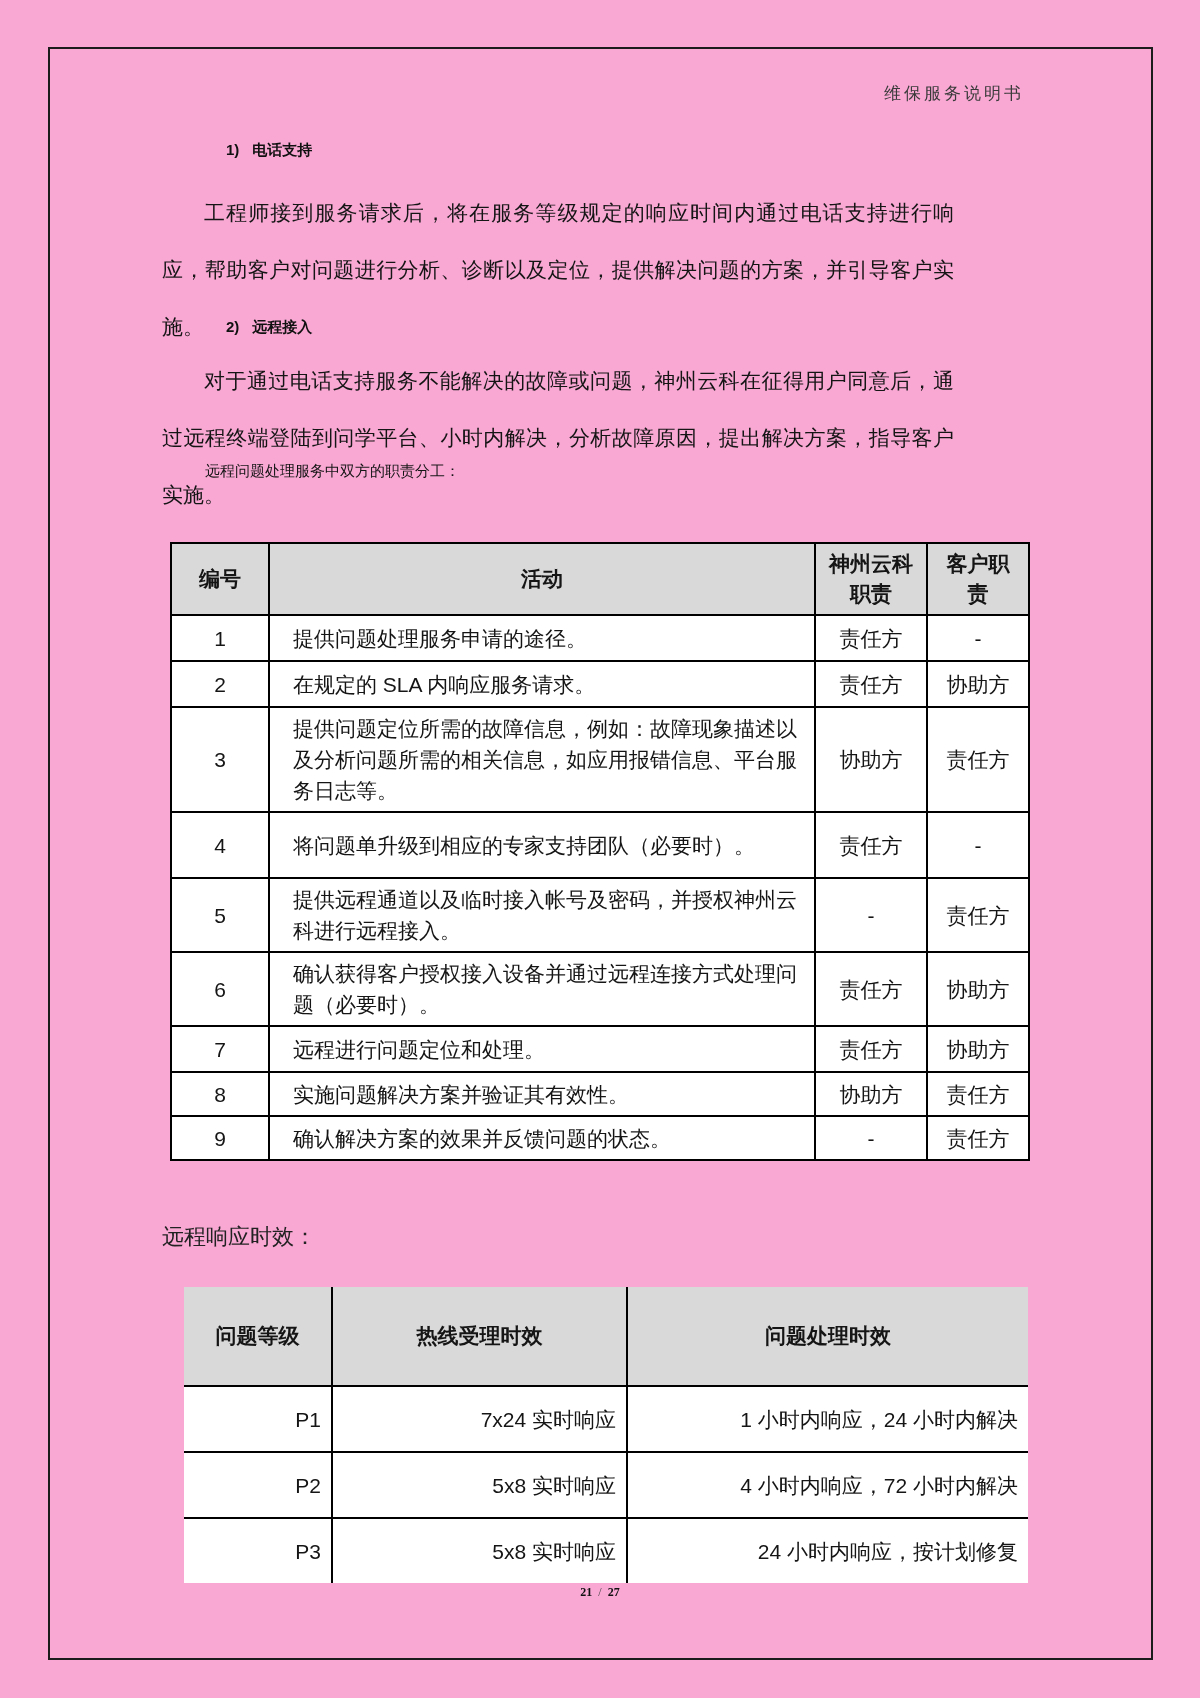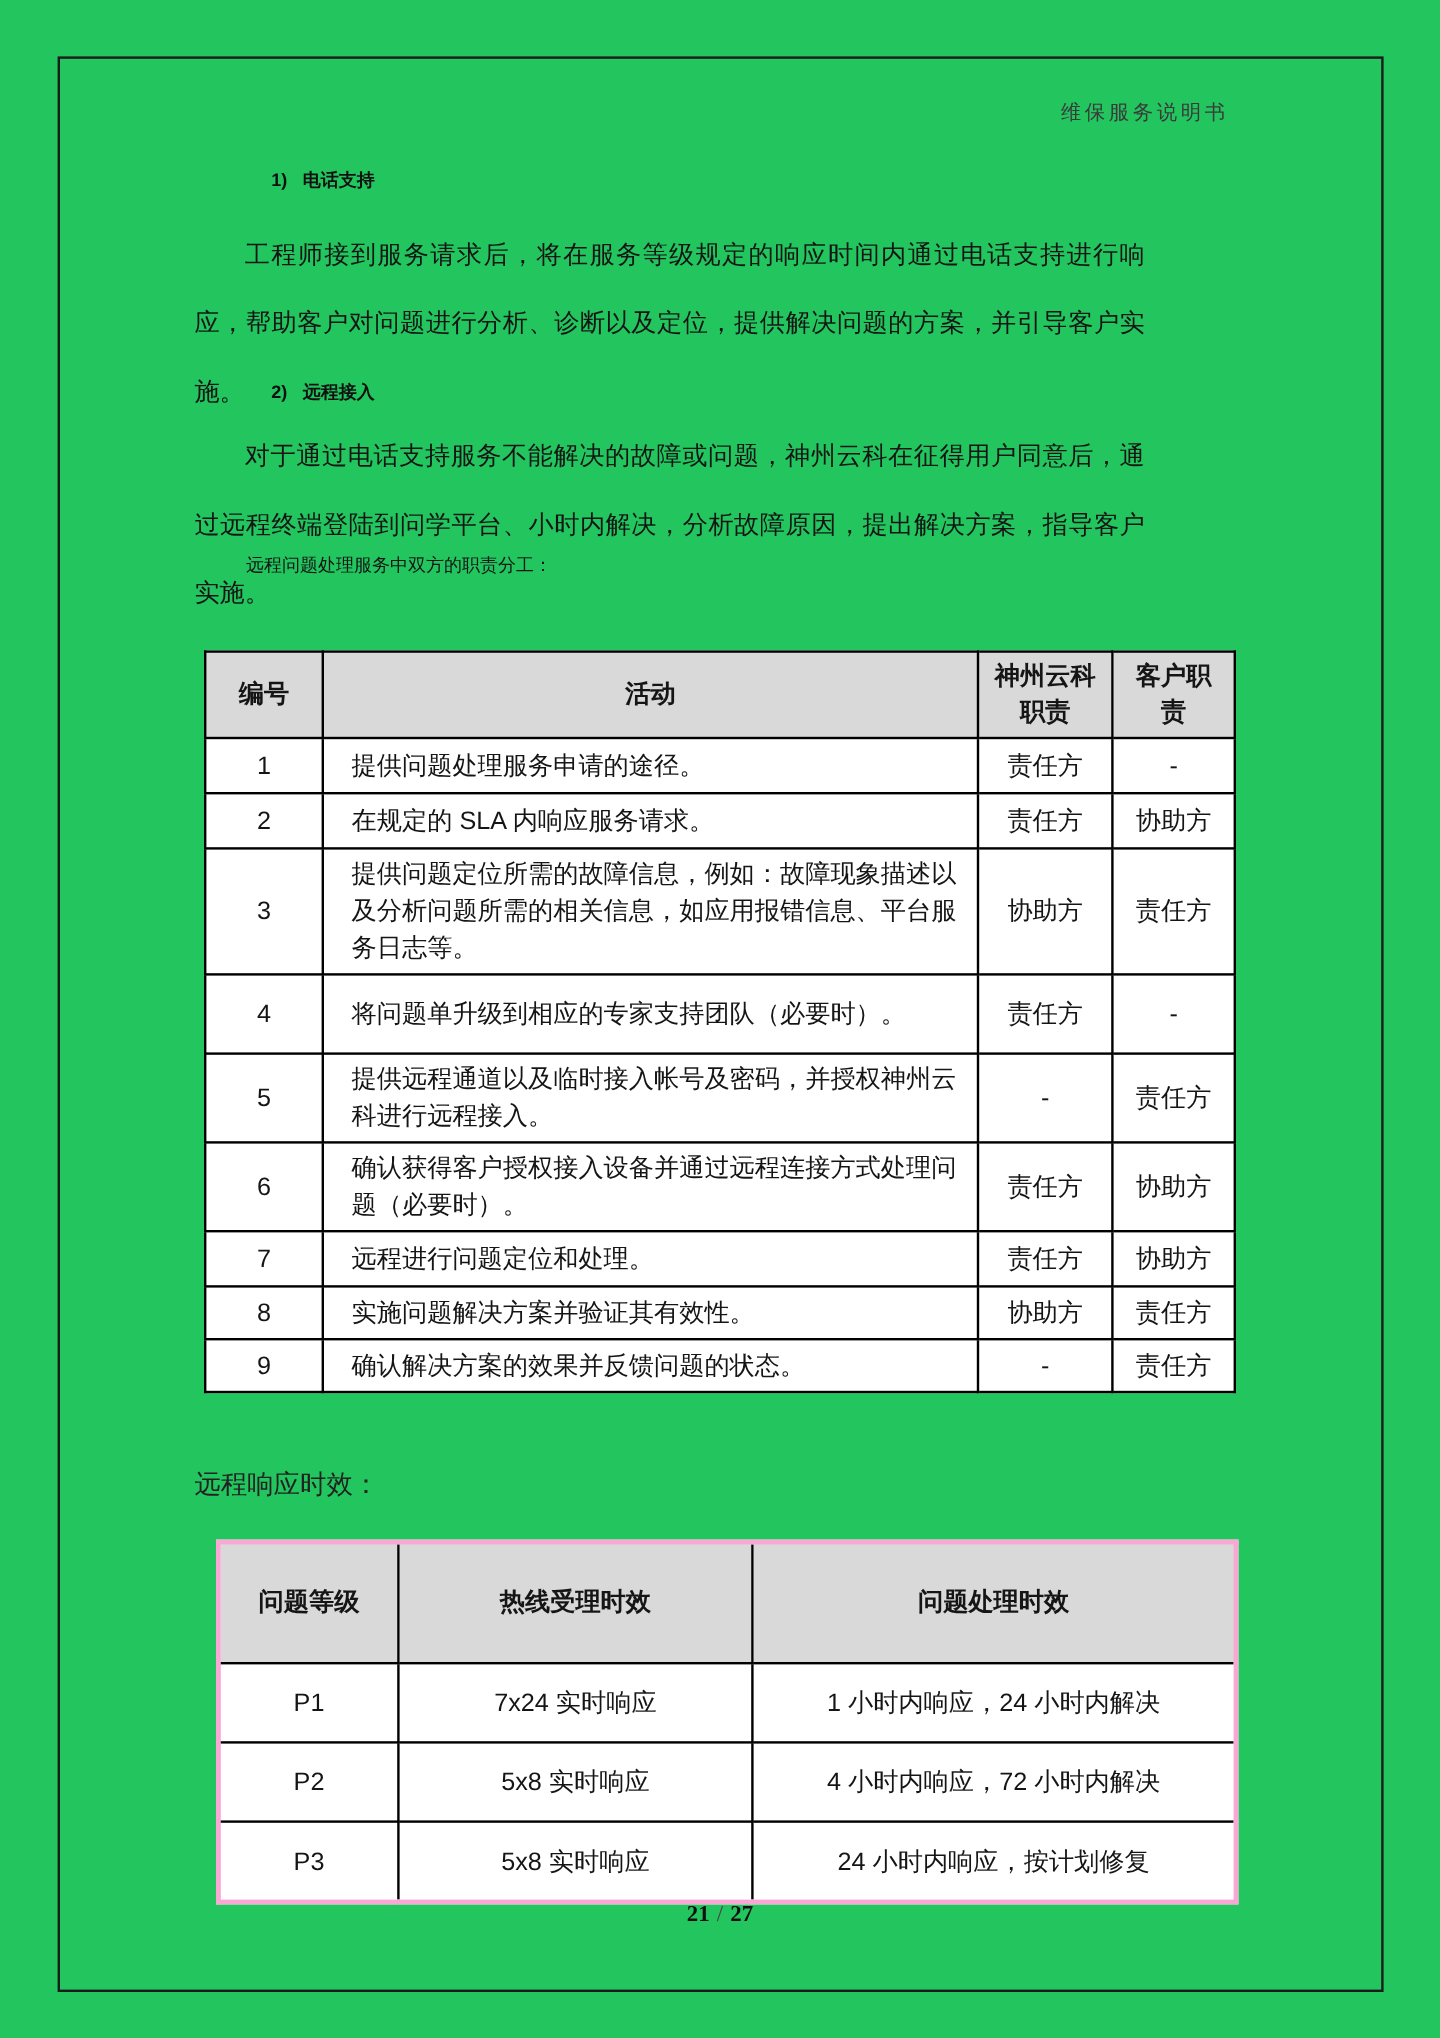--- a/index.html
+++ b/index.html
@@ -1,19 +1,19 @@
 <!DOCTYPE html>
 <html><head>
 <meta charset="utf-8">
 <style>
   html,body{margin:0;padding:0;background:#ffffff;}
   .sheet{
     position:relative;
     width:1200px;height:1698px;
-    background:#22c55e;
+    background:#f9a8d4;
     font-family:"Liberation Sans","DejaVu Sans",sans-serif;
     color:#111111;
     overflow:hidden;
   }
   .page-border{
     position:absolute;left:48px;top:47px;
     width:1101px;height:1609px;
     border:2px solid #1c1c1c;
   }
   .doc-header{
@@ -43,32 +43,32 @@
   th,td{
     border:2px solid #000;
     font-size:21px;font-weight:normal;
     padding:5px 10px;line-height:31px;
     vertical-align:middle;color:#151515;
     overflow:hidden;
   }
   th{background:#d9d9d9;font-weight:bold;text-align:center;line-height:30px;}
   .c-no,.c-v,.c-c{text-align:center;}
   .c-act{text-align:left;padding-left:23px;padding-right:13px;}
-  .sla-table td{text-align:center;}
+  .sla-table td{text-align:right;}
   .sla-table th{height:88px;}
   .sla-table td{height:54px;}
   .sla-label{
     position:absolute;left:162px;top:1222px;
     font-size:22px;color:#222;white-space:nowrap;
   }
   .footer{
     position:absolute;left:0;top:1585px;width:1200px;
     text-align:center;
     font-family:"Liberation Serif","DejaVu Serif",serif;
-    font-size:19px;color:#111;
+    font-size:12px;color:#111;
   }
   .footer .pg{font-weight:bold;}
   .footer .sep{font-weight:normal;color:#444;padding:0 6px;}
 </style>
 </head>
 <body>
 
 <div class="sheet">
 
   <div class="page-border"></div>

